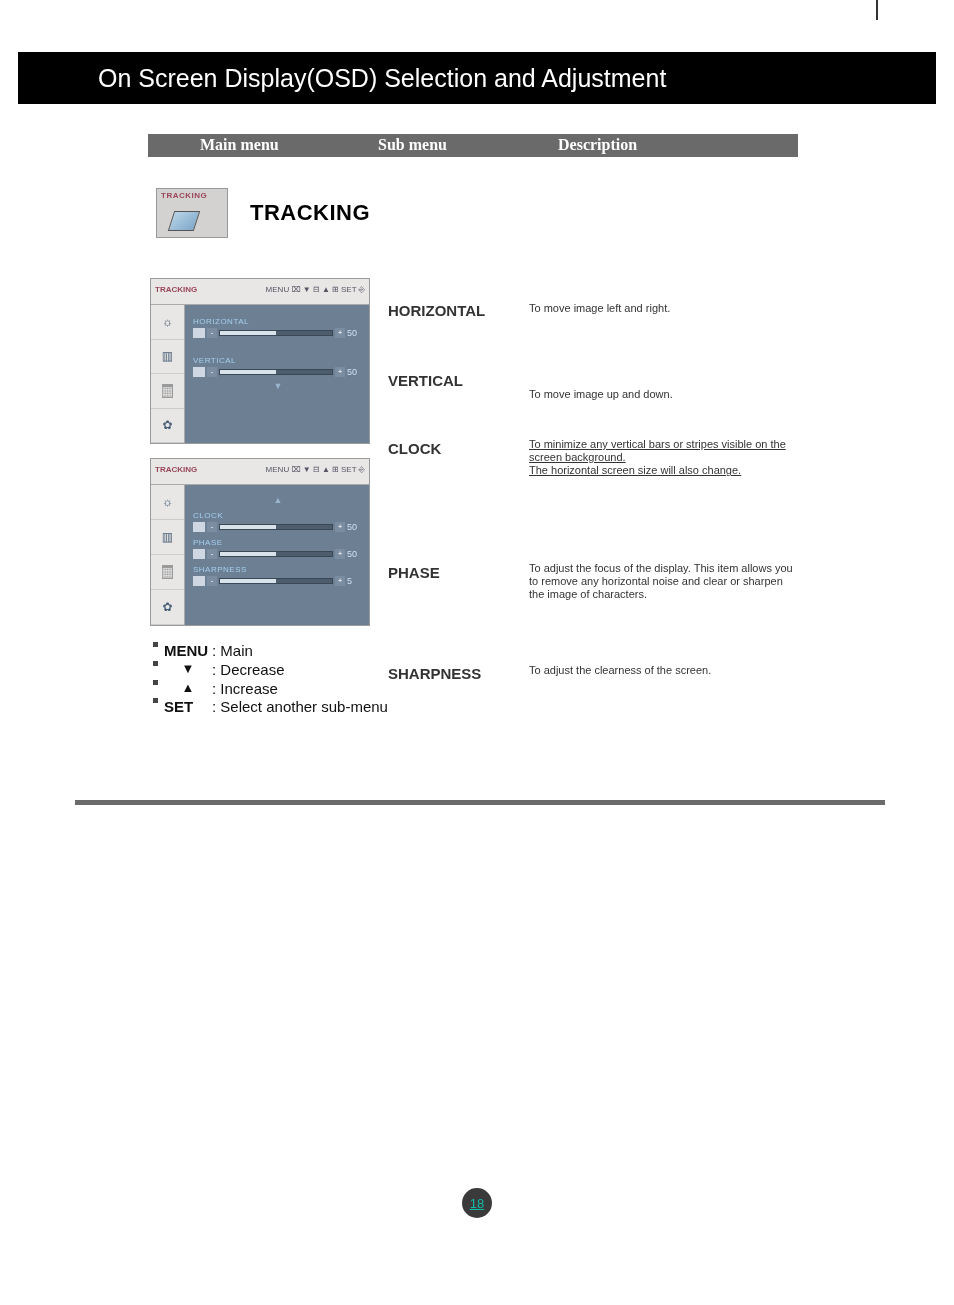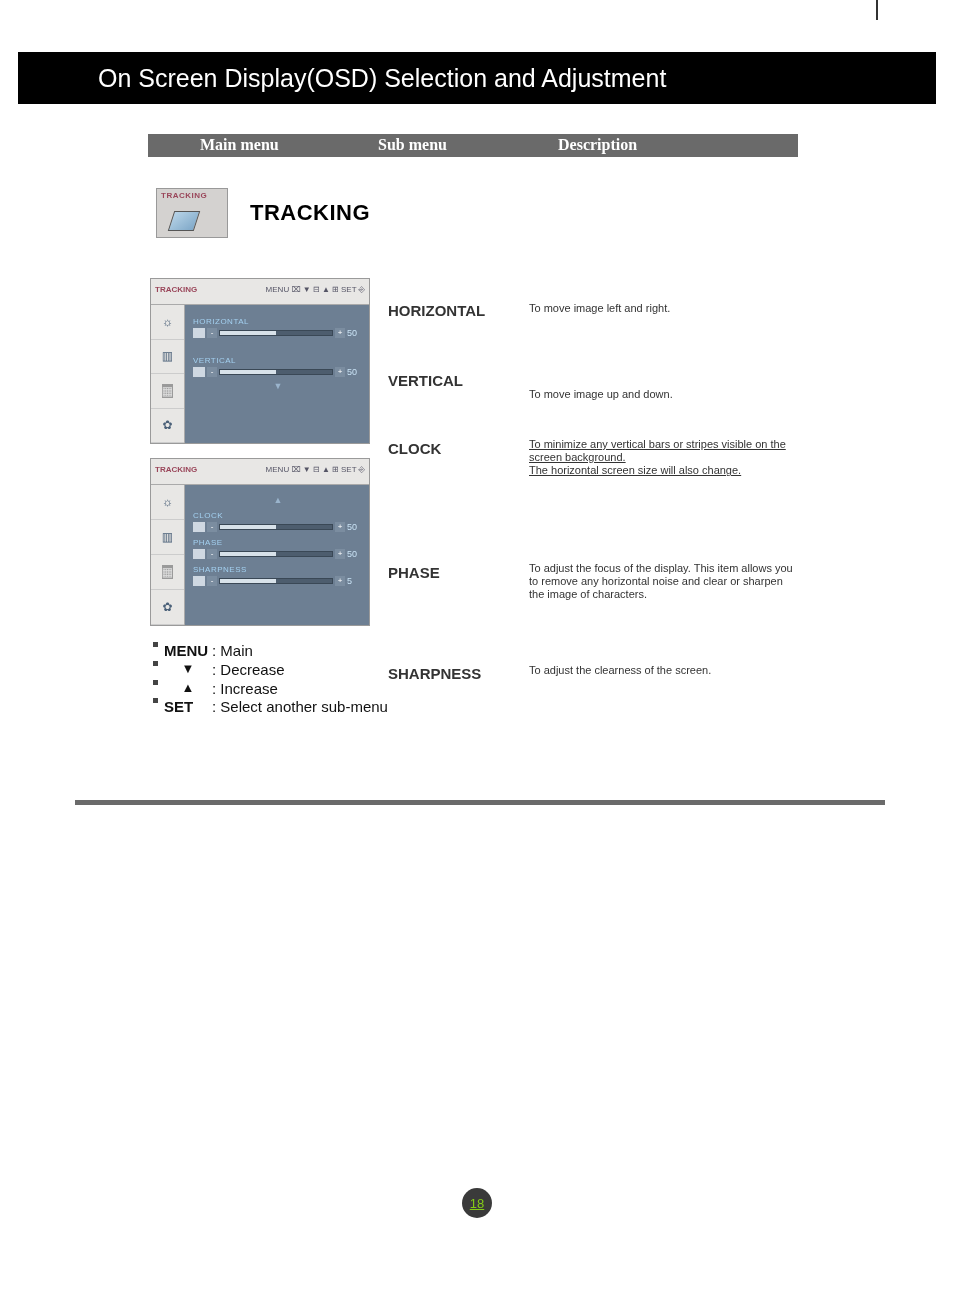--- a/index.html
+++ b/index.html
@@ -205,21 +205,21 @@
   }
 
   
   .page-badge {
     position:absolute;
     top:1188px;
     left:462px;
     width:30px;height:30px;
     border-radius:50%;
     background:#3a3a3a;
-    color:#84cc16;
+    color:#14b8a6;
     font-size:13px;
     display:flex;align-items:center;justify-content:center;text-decoration:underline;
   }
 </style>
 </head>
 <body>
 
 <div class="top-vert-bar"></div>
 
 <div class="title-band">

